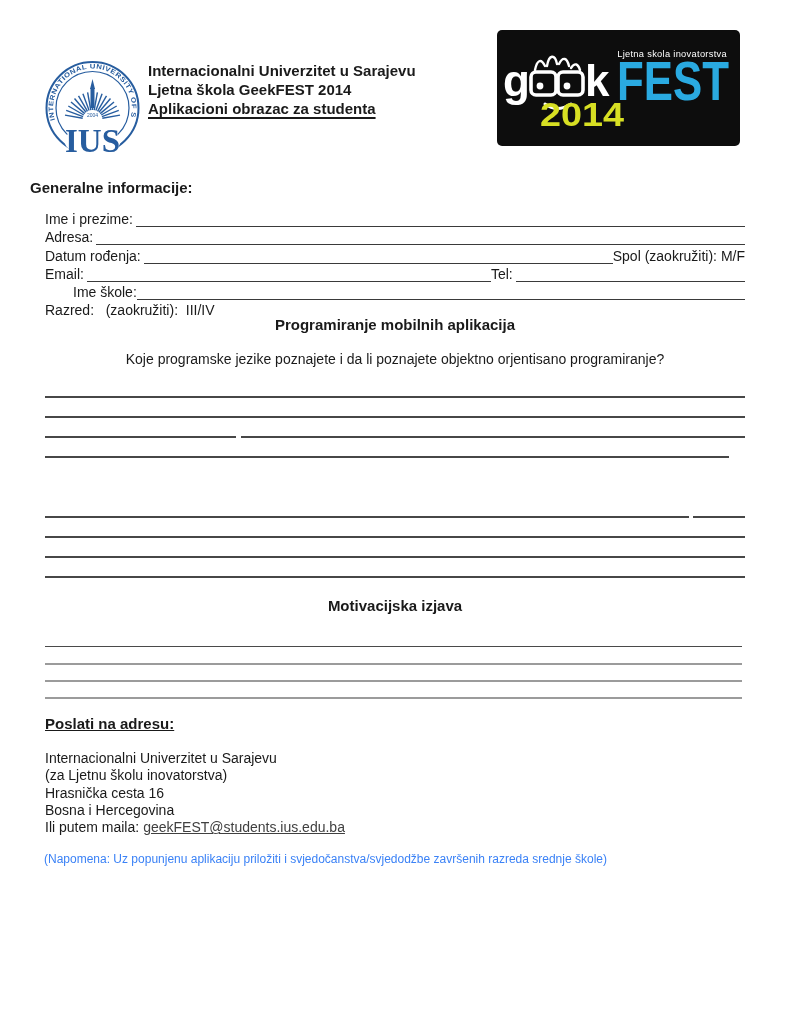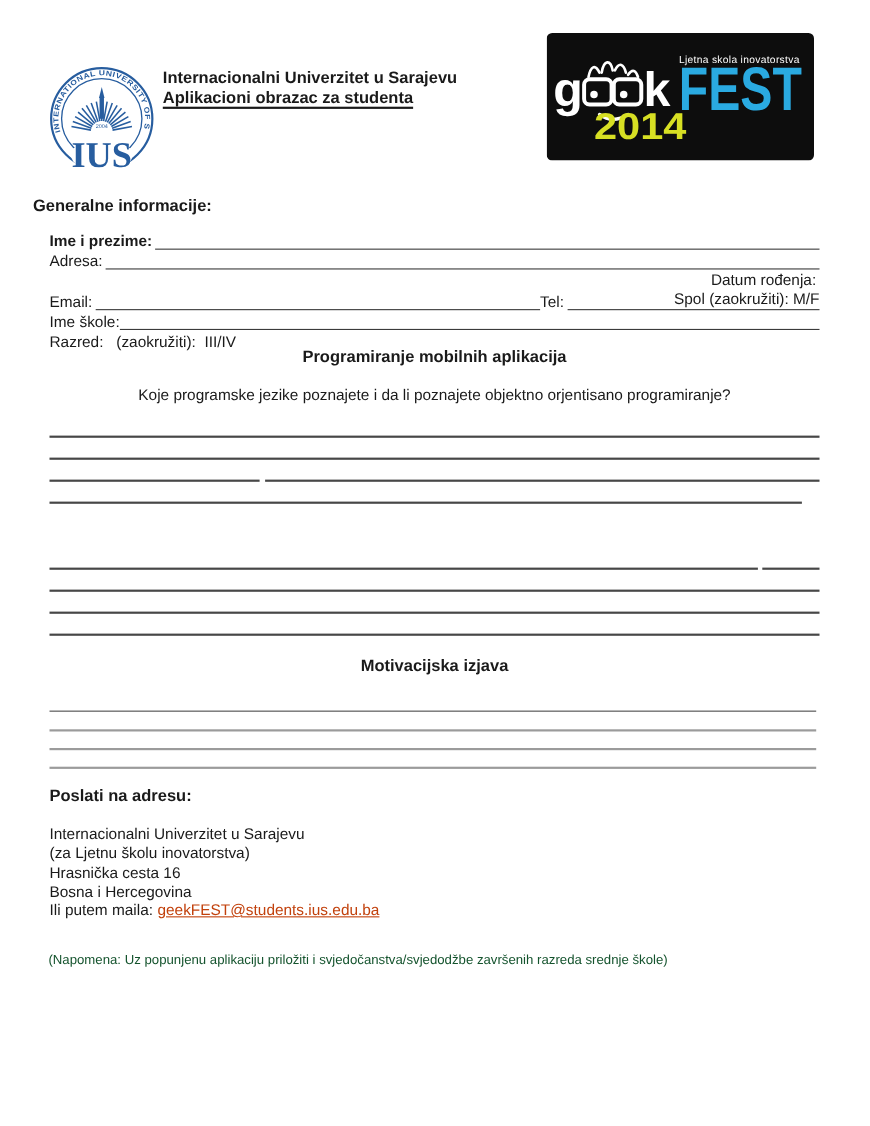--- a/index.html
+++ b/index.html
@@ -19,22 +19,22 @@
           font-size:14px; line-height:16px; white-space:nowrap; }
   .frow .lbl { margin-right:3px; }
   .frow .pre { white-space:pre; }
   .fill { flex:1; height:16px; border-bottom:1.5px solid #3a3a3a; }
   .fill.fixed { flex:none; }
   .wline { position:absolute; height:0; }
   .l-dark  { border-top:2px solid #474747; }
   .l-thin  { border-top:1.5px solid #4a4a4a; }
   .l-gray  { border-top:2px solid #9b9b9b; }
   .addr { font-size:14px; line-height:17.3px; }
-  .maillink { color:#c2410c; text-decoration:underline; }
-  .note { font-size:12px; color:#14532d;margin-top:13px; }
+  .maillink { color:#404040; text-decoration:underline; }
+  .note { font-size:12px; color:#3b82f6; }
 </style>
 </head>
 <body>
 
 <div class="page">
 
   <svg class="abs" style="left:44px; top:58px;" width="97" height="104" viewBox="0 0 97 104">
     <defs>
       <path id="ringpath" d="M 11,62 A 39.4,39.4 0 1 1 86,62" fill="none"></path>
     </defs>
@@ -64,20 +64,21 @@
     </g>
     <rect x="46.5" y="30" width="4" height="20" fill="#275d9f"></rect>
     <polygon points="48.5,21 46,31 51,31" fill="#275d9f"></polygon>
     <text x="48.5" y="58.5" text-anchor="middle" font-size="5" fill="#275d9f">2004</text>
     <ellipse cx="48.5" cy="83" rx="28" ry="15" fill="#ffffff"></ellipse>
     <text x="48.5" y="94" text-anchor="middle" font-family="Liberation Serif, serif" font-weight="bold" font-size="33" fill="#275d9f">IUS</text>
   </svg>
 
   <div class="abs hdr-text">
     <div>Internacionalni Univerzitet u Sarajevu</div>
+    <div>Ljetna škola GeekFEST 2014</div>
     <div class="u">Aplikacioni obrazac za studenta</div>
   </div>
 
   <svg class="abs" style="left:497px; top:30px;" width="243" height="116" viewBox="0 0 243 116">
     <rect width="243" height="116" rx="5" fill="#0d0d0d"></rect>
     <text x="230" y="27" text-anchor="end" font-size="9.3" fill="#ffffff" letter-spacing="0.3">Ljetna skola inovatorstva</text>
     <text x="6" y="66" font-size="44" font-weight="bold" fill="#ffffff">g</text>
     <g>
       <rect x="34" y="42" width="25" height="23" rx="5" fill="none" stroke="#ffffff" stroke-width="3.6"></rect>
       <rect x="61" y="42" width="25" height="23" rx="5" fill="none" stroke="#ffffff" stroke-width="3.6"></rect>
@@ -92,41 +93,41 @@
       </g>
       <path d="M48,74 Q60,83 74,74" stroke="#ffffff" stroke-width="3" fill="none" stroke-linecap="round"></path>
     </g>
     <text x="88" y="66" font-size="44" font-weight="bold" fill="#ffffff">k</text>
     <text x="120" y="70" font-size="56" font-weight="bold" fill="#2aaae1" textLength="112" lengthAdjust="spacingAndGlyphs">FEST</text>
     <text x="43" y="96" font-size="34" font-weight="bold" fill="#d7df23" textLength="84" lengthAdjust="spacingAndGlyphs">2014</text>
   </svg>
 
   <div class="abs sec-heading" style="left:30px; top:179px;">Generalne informacije:</div>
 
-  <div class="abs frow" style="top:209px;font-weight:bold;">
+  <div class="abs frow" style="top:209px;">
     <span class="lbl">Ime i prezime:</span>
     <span class="fill"></span>
   </div>
   <div class="abs frow" style="top:227px;">
     <span class="lbl">Adresa:</span>
     <span class="fill"></span>
   </div>
-  <div class="abs frow" style="top:246px;flex-direction:column;">
+  <div class="abs frow" style="top:246px;">
     <span class="lbl">Datum rođenja:</span>
     <span class="fill"></span>
     <span>Spol (zaokružiti): M/F</span>
   </div>
   <div class="abs frow" style="top:264px;">
     <span class="lbl">Email:</span>
     <span class="fill fixed" style="width:404px;"></span>
     <span class="lbl">Tel:</span>
     <span class="fill"></span>
   </div>
   <div class="abs frow" style="top:282px;">
-    <span class="lbl" style="margin-right:0;">Ime škole:</span>
+    <span class="lbl" style="margin-right:0;margin-left:28px;">Ime škole:</span>
     <span class="fill"></span>
   </div>
   <div class="abs frow" style="top:300px;">
     <span class="pre">Razred:   (zaokružiti):  III/IV</span>
   </div>
 
   <div class="abs center-h" style="top:316px;">Programiranje mobilnih aplikacija</div>
   <div class="abs qtext" style="top:351px;">Koje programske jezike poznajete i da li poznajete objektno orjentisano programiranje?</div>
 
   <div class="wline l-dark" style="top:396px; left:45px; width:700px;"></div>
@@ -142,21 +143,21 @@
   <div class="wline l-dark" style="top:556px; left:45px; width:700px;"></div>
   <div class="wline l-dark" style="top:576px; left:45px; width:700px;"></div>
 
   <div class="abs center-h" style="top:597px;">Motivacijska izjava</div>
 
   <div class="wline l-thin" style="top:646px; left:45px; width:697px;"></div>
   <div class="wline l-gray" style="top:663px; left:45px; width:697px;"></div>
   <div class="wline l-gray" style="top:680px; left:45px; width:697px;"></div>
   <div class="wline l-gray" style="top:697px; left:45px; width:697px;"></div>
 
-  <div class="abs sec-heading" style="left:45px; top:715px;">Poslati na adresu:</div>
+  <div class="abs sec-heading" style="left:45px; top:715px;text-decoration:underline;">Poslati na adresu:</div>
 
   <div class="abs addr" style="left:45px; top:750px;">
     <div>Internacionalni Univerzitet u Sarajevu</div>
     <div>(za Ljetnu školu inovatorstva)</div>
     <div>Hrasnička cesta 16</div>
     <div>Bosna i Hercegovina</div>
     <div>
       <span style="margin-right:4px;">Ili putem maila:</span><a class="maillink" href="#">geekFEST@students.ius.edu.ba</a>
     </div>
   </div>

